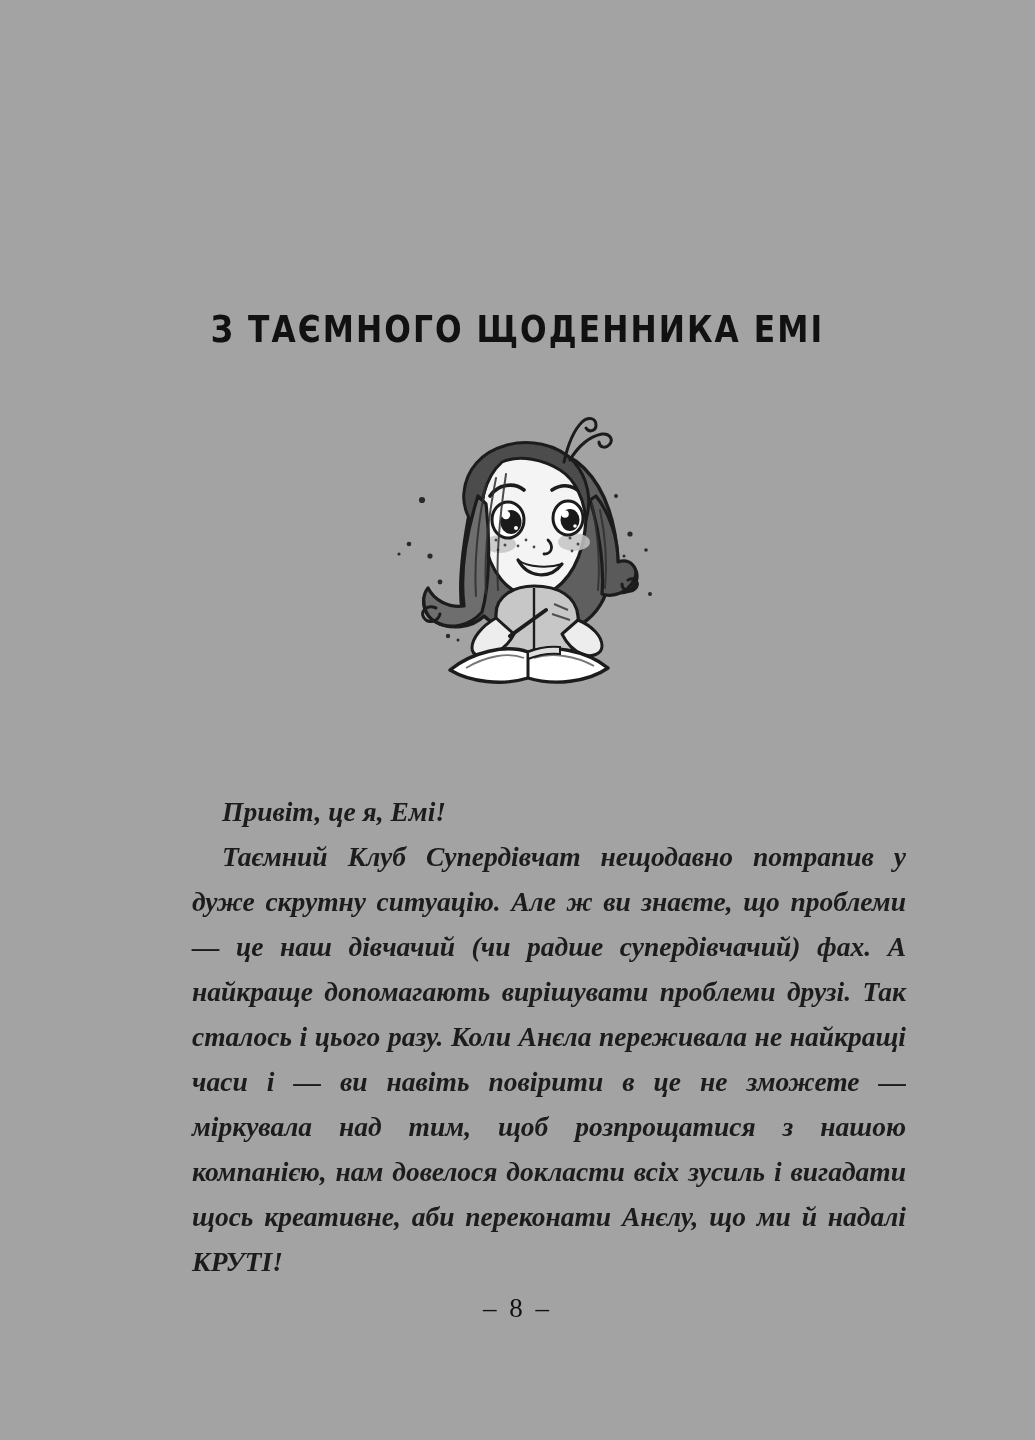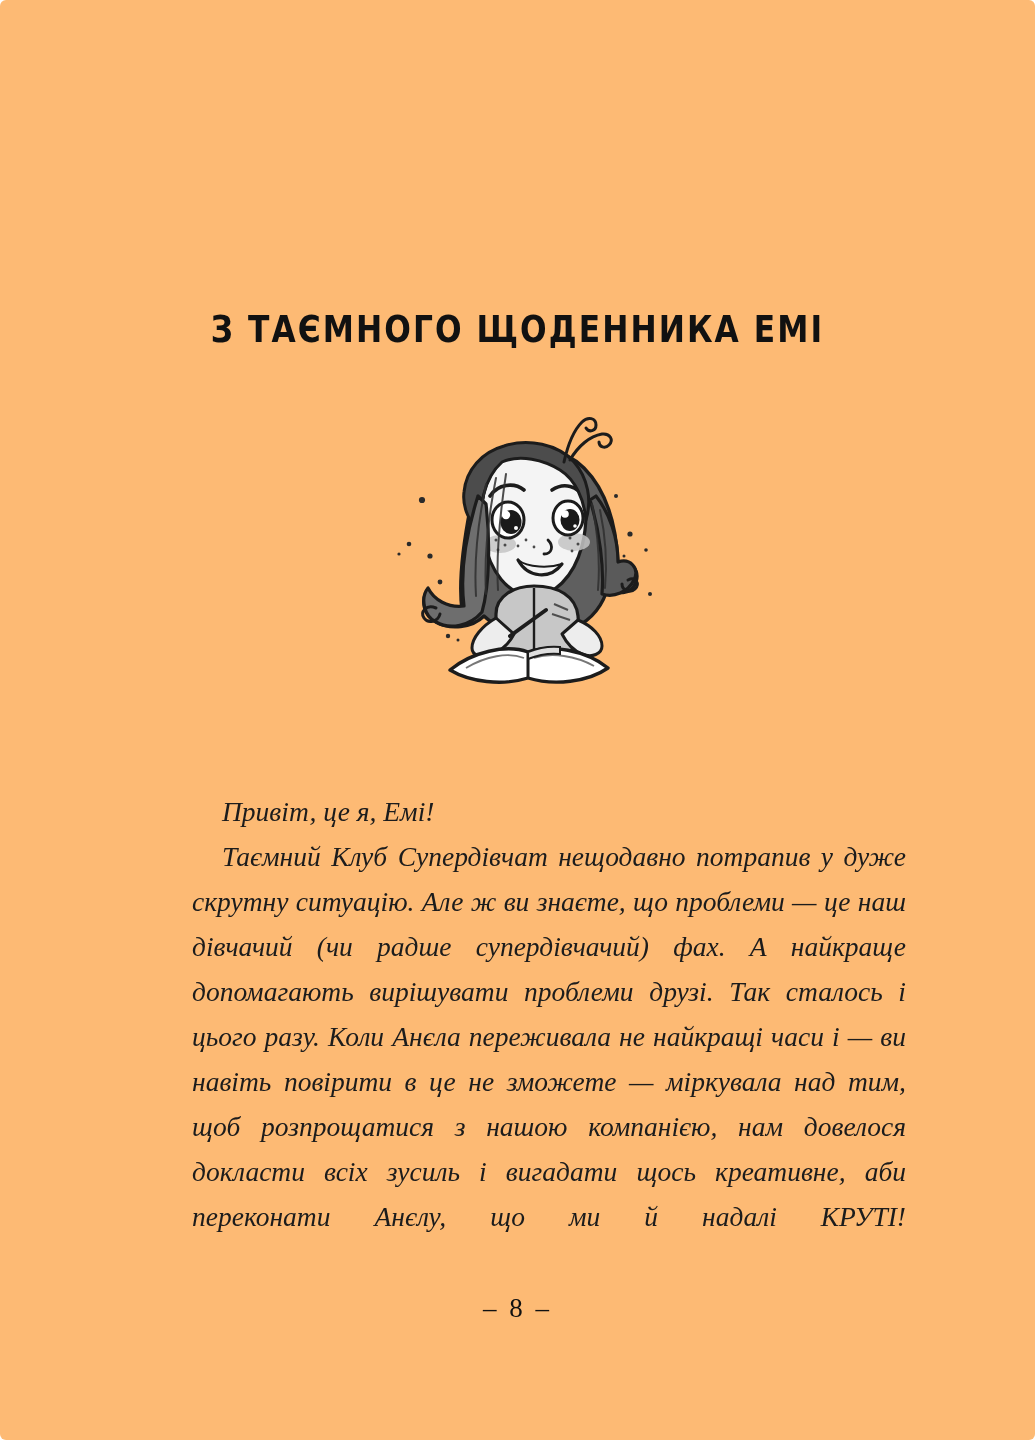--- a/index.html
+++ b/index.html
@@ -12,22 +12,21 @@
     height: 1440px;
     position: relative;
     overflow: hidden;
     font-family: "Liberation Serif", serif;
     color: #1a1a1a;
   }
 
   .page {
     position: absolute;
     inset: 0;
-    background: #fdba74;
-    border-radius: 6px;
+    background: #a3a3a3;
   }
 
   
   .chapter-title {
     position: absolute;
     left: 0;
     right: 0;
     top: 283px;
     text-align: center;
     font-family: "DejaVu Sans Condensed", "Liberation Sans Narrow", "Liberation Sans", sans-serif;
@@ -60,20 +59,21 @@
     left: 192px;
     top: 789px;
     width: 714px;
     font-family: "Liberation Serif", serif;
     font-style: italic;
     font-size: 27.5px;
     line-height: 45px;
     color: #1c1c1c;
     text-align: justify;
     text-justify: inter-word;
+    font-weight: bold;
   }
   .body-text p {
     margin: 0;
     text-indent: 30px;
   }
   .body-text p.last-para {
     text-align: justify;
   }
   .body-text p.last-para::after {
     content: "";

